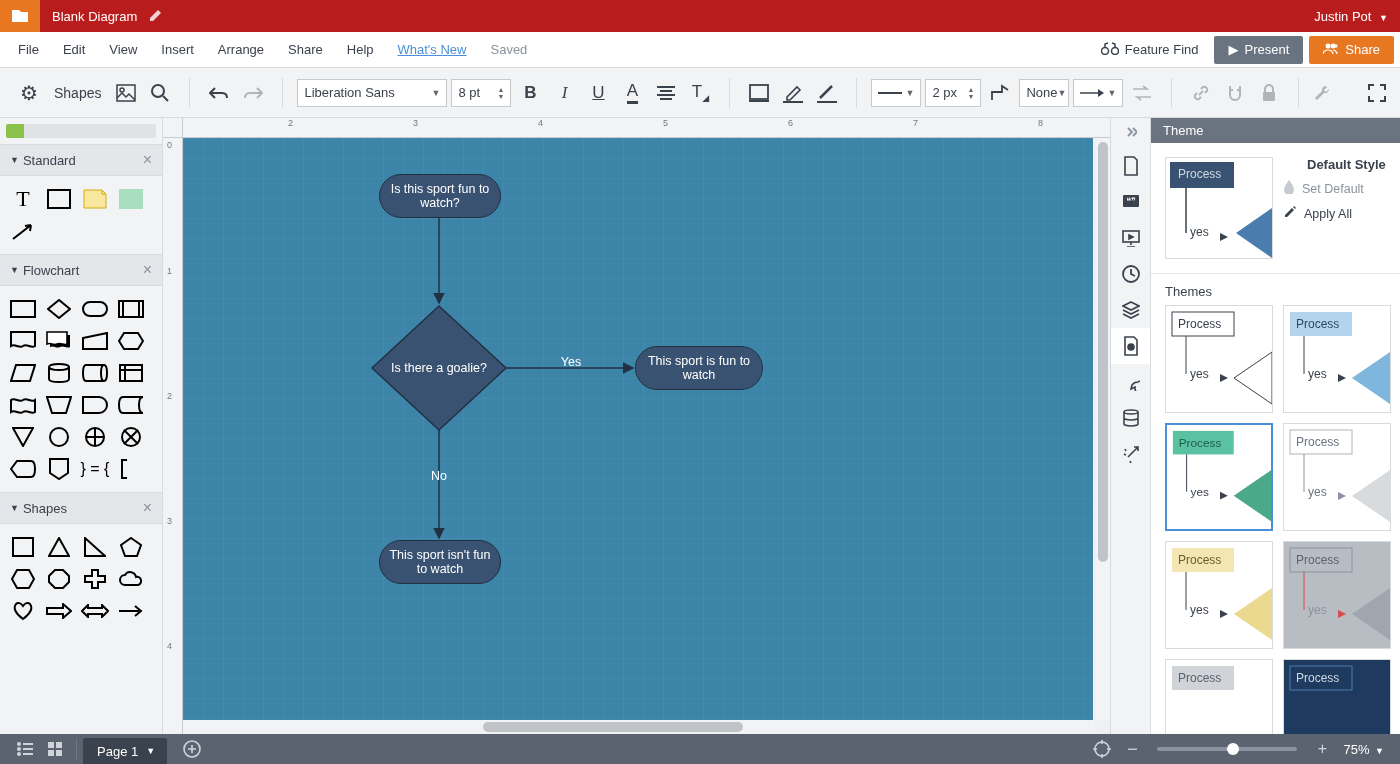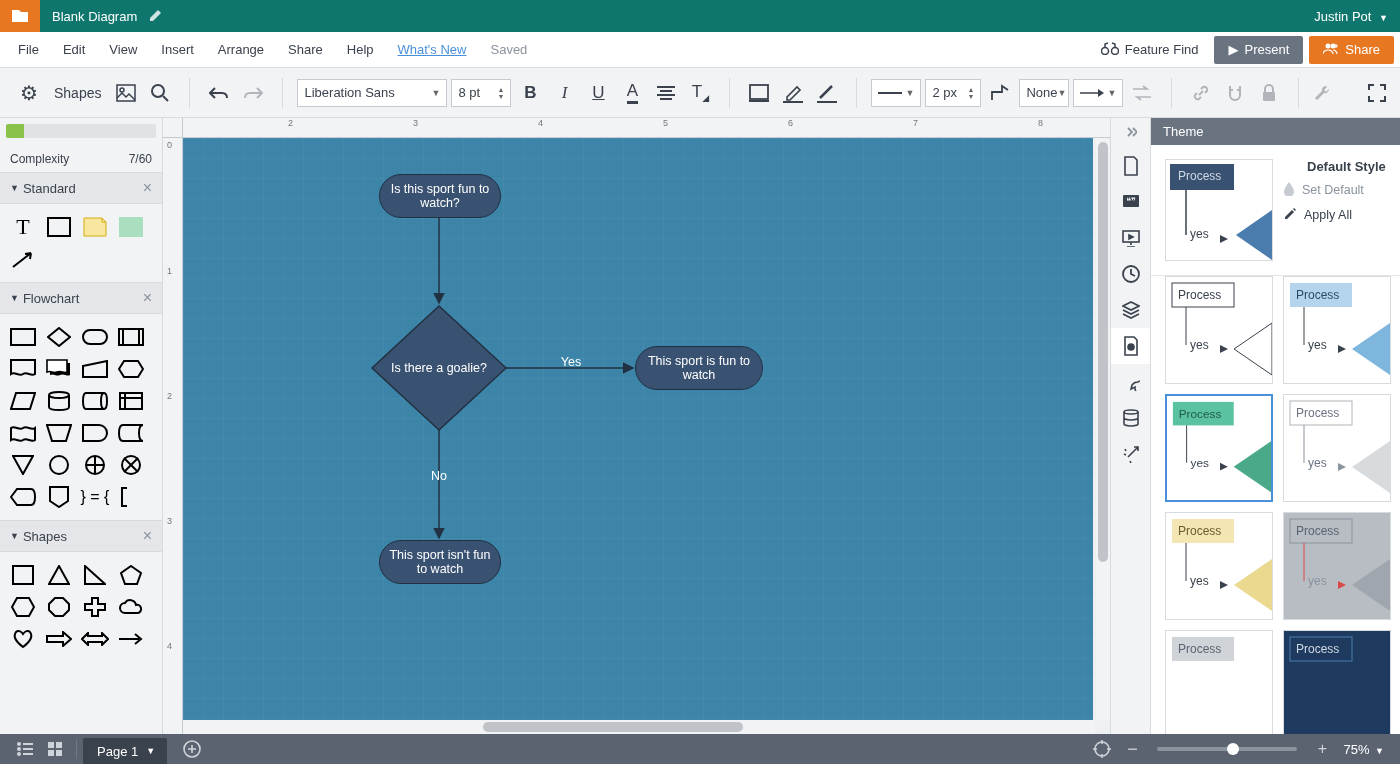--- a/index.html
+++ b/index.html
@@ -1,19 +1,19 @@
 <!DOCTYPE html>
 <html><head>
 <meta charset="utf-8">
 <style>
 * { box-sizing: border-box; margin: 0; padding: 0; font-family: -apple-system, BlinkMacSystemFont, "Segoe UI", sans-serif; }
 body { width: 1400px; height: 764px; overflow: hidden; background: #fff; }
 
 
-.title-bar { height: 32px; background: #0f766e; display: flex; align-items: center; color: #fff; font-size: 13px; }
+.title-bar { height: 32px; background: #b91c1c; display: flex; align-items: center; color: #fff; font-size: 13px; }
 .title-bar .logo-block { width: 40px; height: 32px; background: #e87722; display: flex; align-items: center; justify-content: center; }
 .title-bar .doc-title { padding: 0 12px; }
 .title-bar .edit-title-icon { cursor: pointer; opacity: 0.8; }
 .title-bar .spacer { flex: 1; }
 .title-bar .user-menu { padding: 0 12px; cursor: pointer; }
 
 
 .menu-bar { height: 36px; background: #fff; display: flex; align-items: center; padding: 0 6px; border-bottom: 1px solid #d8dbde; }
 .menu-bar .menu-item { padding: 0 12px; font-size: 13px; color: #3a424d; cursor: pointer; height: 36px; display: flex; align-items: center; }
 .menu-bar .menu-item.link { color: #4a90d9; text-decoration: underline; }
@@ -318,24 +318,20 @@
 </div>
 
 <div class="main">
 
   <div class="left-panel">
     <div class="complexity-bar">
       <div class="complexity-track">
           <div class="complexity-fill"></div>
         </div>
     </div>
-    <div class="complexity-label">
-      <span>Complexity</span>
-      <span>7/60</span>
-    </div>
 
     <div class="shape-section-header">
       <span class="caret">▼</span>
       <span>Standard</span>
       <span class="close-x">×</span>
     </div>
     <div class="shape-grid">
       <div class="shape-cell">
           <span style="font-size:22px;font-family:serif;">T</span>
         </div>
@@ -703,20 +699,21 @@
           <span>Set Default</span>
         </div>
         <div class="style-action enabled">
           <span><svg width="14" height="14" fill="#3a424d">
                 <path d="M2 10l7-7 2 2-7 7H2v-2zM11 1l2 2-1 1-2-2z"></path>
               </svg></span>
           <span>Apply All</span>
         </div>
       </div>
     </div>
+    <div class="themes-list-header">Themes</div>
     <div class="themes-grid">
       <div class="theme-thumb"><svg width="106" height="106" viewBox="0 0 106 106">
             <rect width="106" height="106" fill="#fff"></rect>
             <rect x="6" y="6" width="62" height="24" fill="#fff" stroke="#3a424d"></rect>
             <text x="12" y="22" fill="#3a424d" font-size="12">Process</text>
             <line x1="20" y1="30" x2="20" y2="68" stroke="#3a424d"></line>
             <text x="24" y="72" fill="#3a424d" font-size="12">yes</text>
             <path d="M54 68l8 4-8 4z" fill="#3a424d"></path>
             <path d="M106 46L68 72l38 26z" fill="none" stroke="#3a424d"></path>
           </svg></div>

